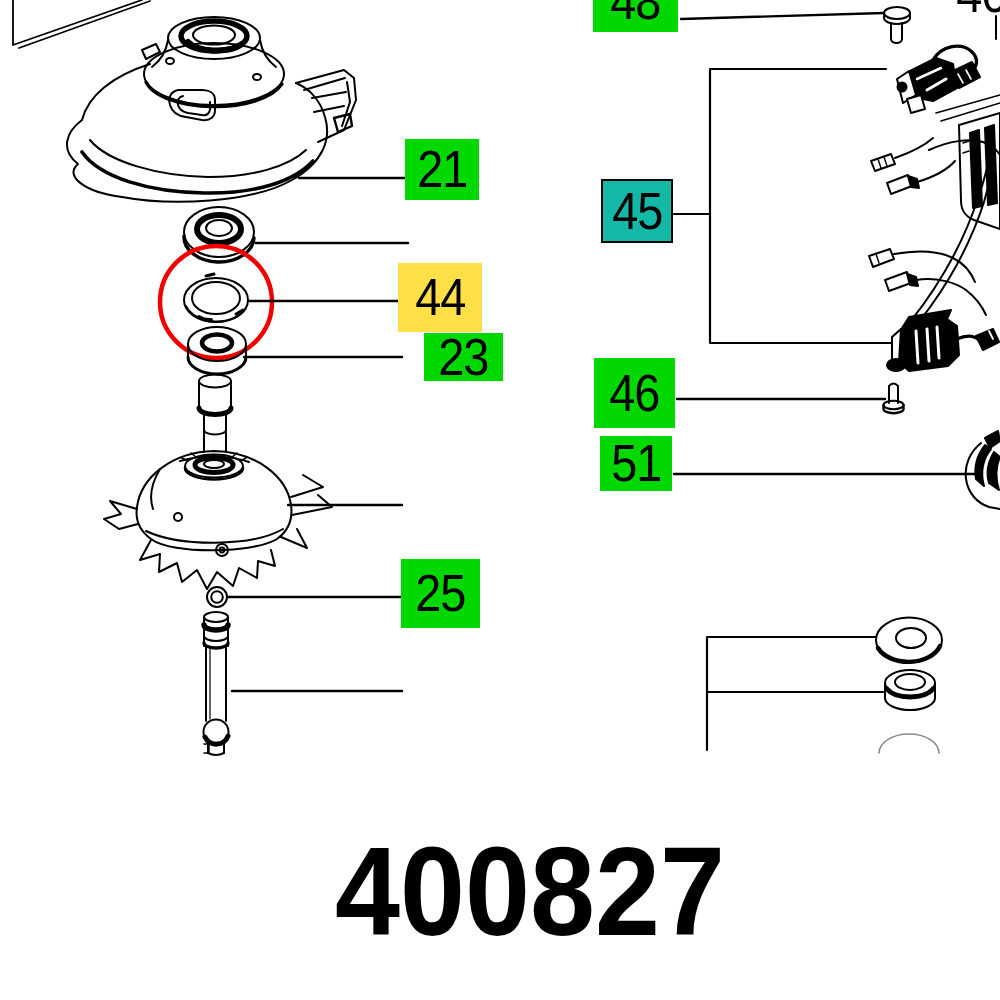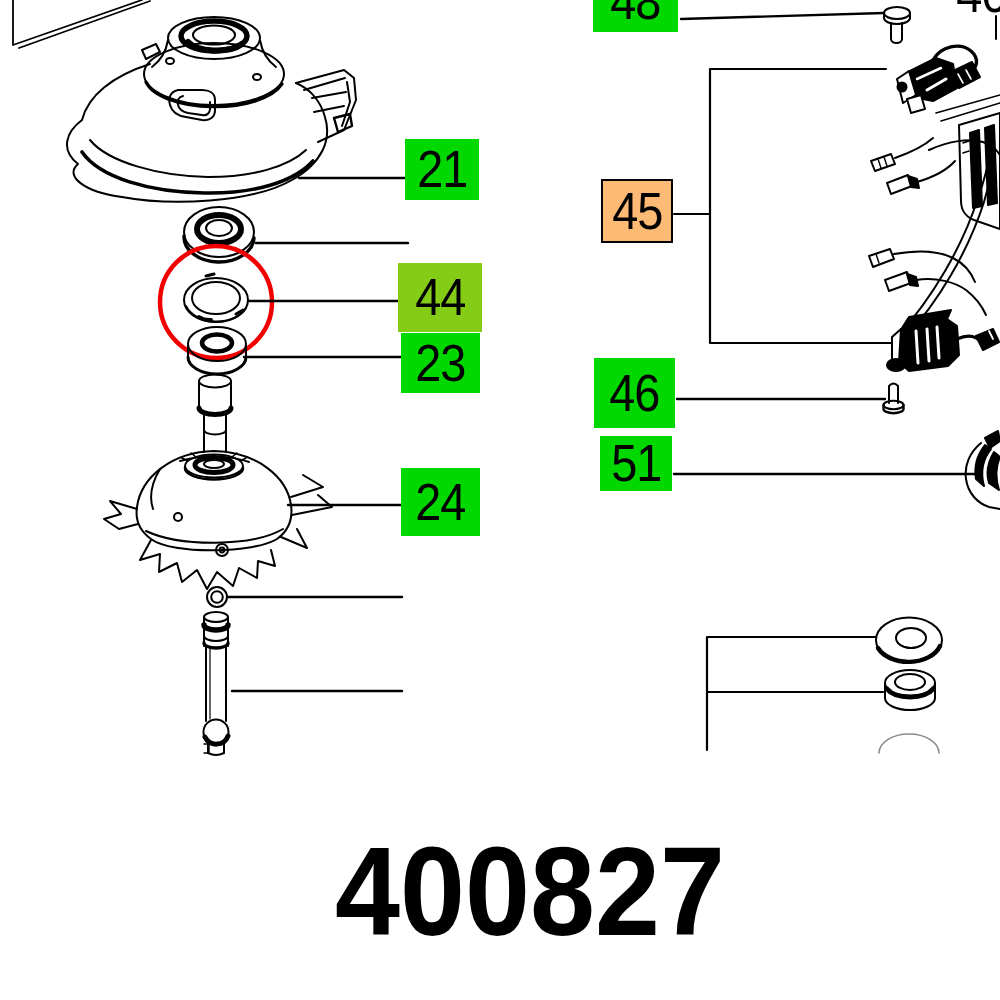--- a/index.html
+++ b/index.html
@@ -8,22 +8,22 @@
     background:#ffffff;font-family:"Liberation Sans",sans-serif;color:#000;
   }
   .stage{position:absolute;inset:0;width:1000px;height:1000px}
   #art{position:absolute;left:0;top:0}
   .co{
     position:absolute;display:flex;align-items:center;justify-content:center;
     color:#000;box-sizing:border-box;
   }
   .co span{display:inline-block;transform:scaleX(.92);font-size:51px;line-height:1;letter-spacing:-1px;white-space:nowrap}
   .hl-green{background:#00d800}
-  .hl-red{background:#84cc16}
-  .box-outline{background:#fdba74;border:2.5px solid #000}
+  .hl-red{background:#fde047}
+  .box-outline{background:#14b8a6;border:2.5px solid #000}
   .plain{background:transparent}
   .big-num{
     position:absolute;left:530px;top:828px;transform:translateX(-50%) scaleX(.92);
     font-size:127px;font-weight:bold;line-height:1;white-space:nowrap;color:#000;
   }
 </style>
 </head>
 <body>
 
 <div class="stage">
@@ -235,25 +235,25 @@
       <path d="M879,753 A30,19 0 0 1 939,753" stroke="#8a8a8a" stroke-width="1.6"></path>
     </g>
   </svg>
 
   <div class="co hl-green" style="left:405px;top:139px;width:74px;height:61px">
     <span>21</span>
   </div>
   <div class="co hl-red" style="left:398px;top:263px;width:84px;height:69px">
     <span>44</span>
   </div>
-  <div class="co hl-green" style="left:401px;top:333px;width:79px;height:60px">
+  <div class="co hl-green" style="left:424px;top:333px;width:79px;height:48px">
     <span>23</span>
   </div>
-  <div class="co hl-green" style="left:401px;top:468px;width:79px;height:68px">
-    <span>24</span>
+  <div class="co hl-green" style="left:401px;top:559px;width:79px;height:69px">
+    <span>25</span>
   </div>
   <div class="co hl-green" style="left:593px;top:-30px;width:85px;height:62px">
     <span>48</span>
   </div>
   <div class="co box-outline" style="left:601px;top:179px;width:72px;height:64px">
     <span>45</span>
   </div>
   <div class="co hl-green" style="left:594px;top:358px;width:81px;height:70px">
     <span>46</span>
   </div>

